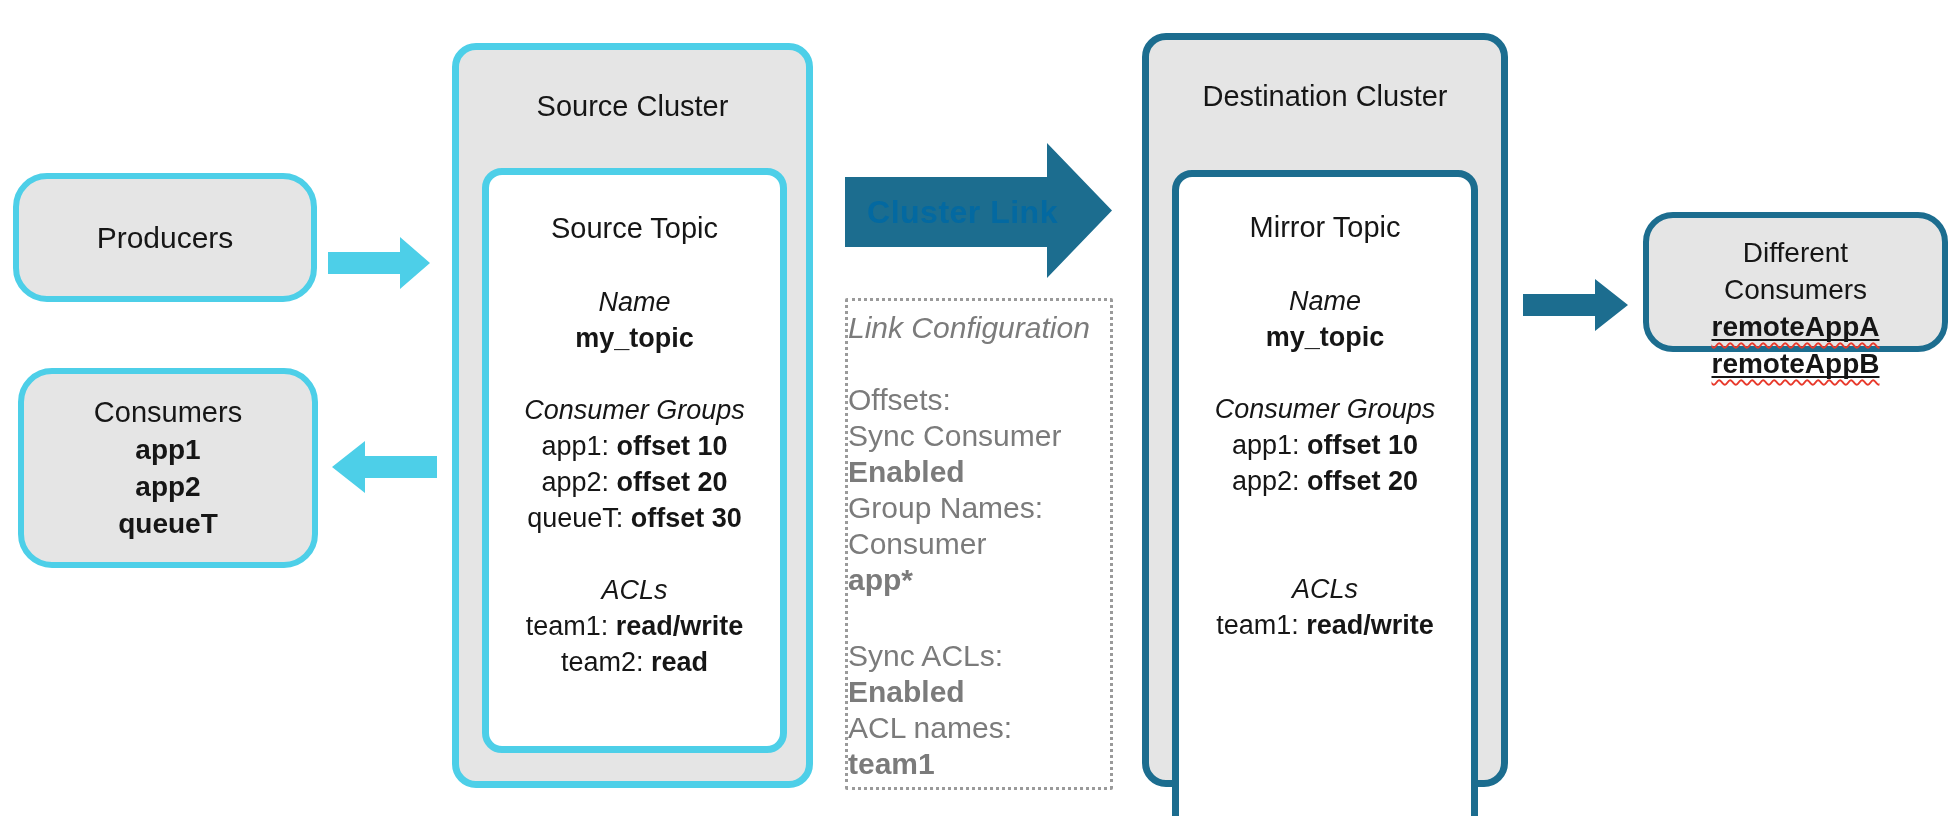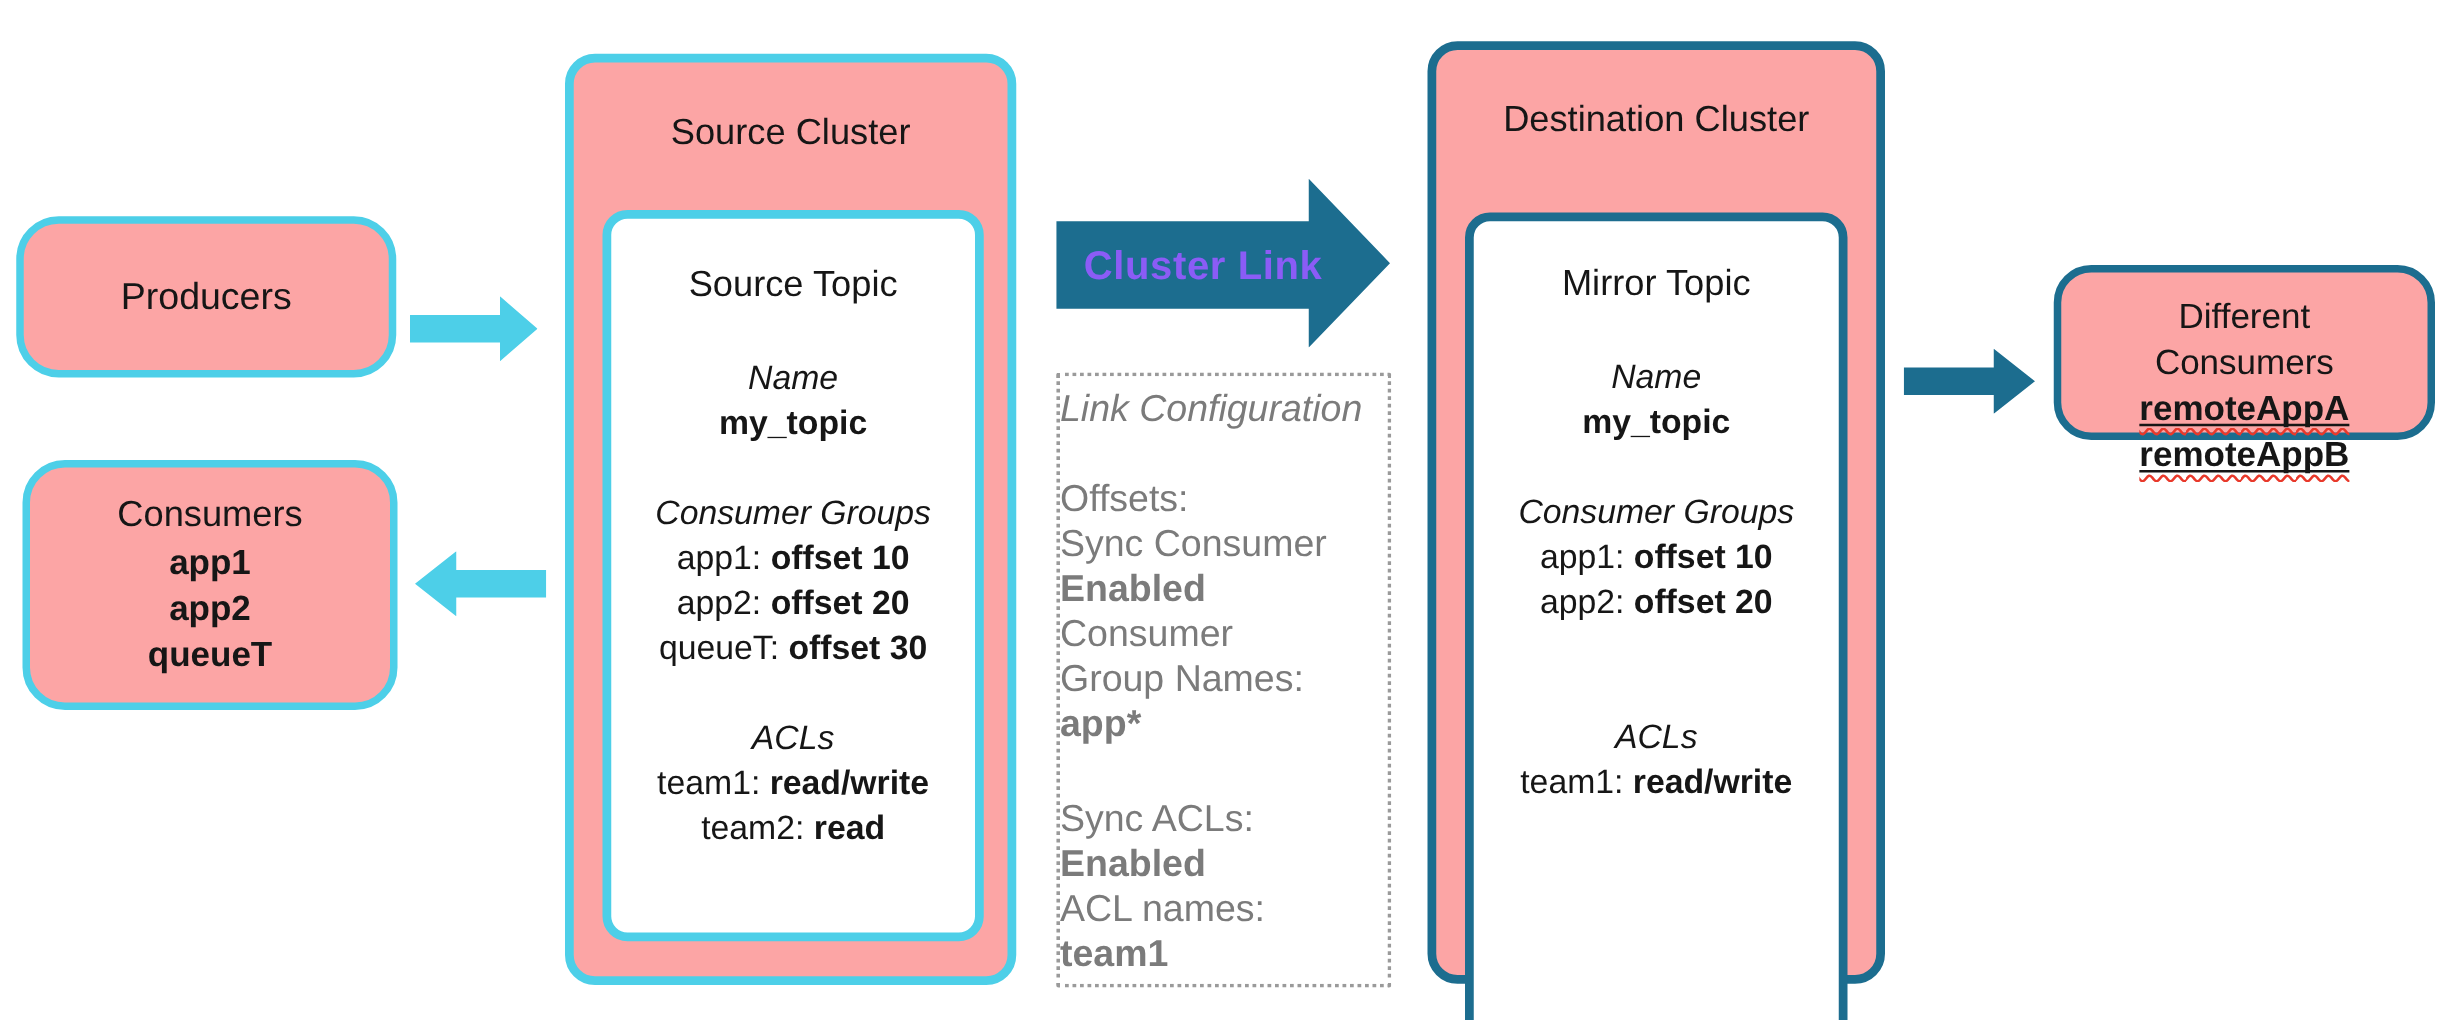--- a/index.html
+++ b/index.html
@@ -13,21 +13,21 @@
   * { box-sizing: border-box; }
   html, body { margin: 0; padding: 0; background: #ffffff; }
   body { font-family: "Liberation Sans", sans-serif; color: var(--ink); }
   #canvas {
     position: relative;
     width: 1954px;
     height: 816px;
     background: #ffffff;
     overflow: hidden;
   }
-  .box { position: absolute; background: #fca5a5; }
+  .box { position: absolute; background: #e5e5e5; }
 
   
   .producers-box {
     left: 13px; top: 173px; width: 304px; height: 129px;
     border: 6px solid var(--cyan); border-radius: 34px;
     display: flex; align-items: center; justify-content: center;
     font-size: 30px;
   }
   .consumers-box {
     left: 18px; top: 368px; width: 300px; height: 200px;
@@ -60,21 +60,21 @@
   .gap72 { height: 72px; }
 
   
   .arrow-svg { position: absolute; display: block; }
   .fill-cyan { fill: var(--cyan); }
   .fill-teal { fill: var(--teal); }
 
   .cluster-link-label {
     position: absolute; left: 850px; top: 177px; width: 225px; height: 70px;
     display: flex; align-items: center; justify-content: center;
-    color: #8b5cf6; font-weight: bold; font-size: 32px; letter-spacing: 0.5px; text-align: right;
+    color: #0369a1; font-weight: bold; font-size: 32px; letter-spacing: 0.5px; text-align: right;
   }
 
   
   .link-config {
     left: 845px; top: 298px; width: 268px; height: 492px;
     border: 3px dotted var(--dot_gray); border-radius: 2px;
     background: #fff; color: var(--gray);
     text-align: left; font-size: 30px; line-height: 36px;
     padding-top: 9px;
   }
@@ -150,22 +150,22 @@
     <polygon class="fill-teal" points="0,34 202,34 202,0 267,67.5 202,135 202,104 0,104"></polygon>
   </svg>
   <div class="cluster-link-label">Cluster Link</div>
 
   <div class="box link-config">
     <div class="lc-title">Link Configuration</div>
     <div class="gap36"></div>
     <div>Offsets:</div>
     <div>Sync Consumer</div>
     <div class="bold">Enabled</div>
+    <div>Group Names:</div>
     <div>Consumer</div>
-    <div>Group Names:</div>
     <div class="bold">app*</div>
     <div class="gap40"></div>
     <div>Sync ACLs:</div>
     <div class="bold">Enabled</div>
     <div>ACL names:</div>
     <div class="bold">team1</div>
   </div>
 
   <div class="box cluster destination-cluster">
     <div class="cluster-title">Destination Cluster</div>

